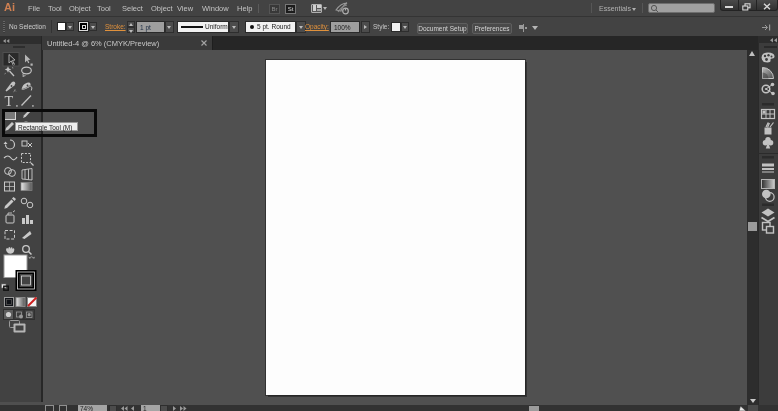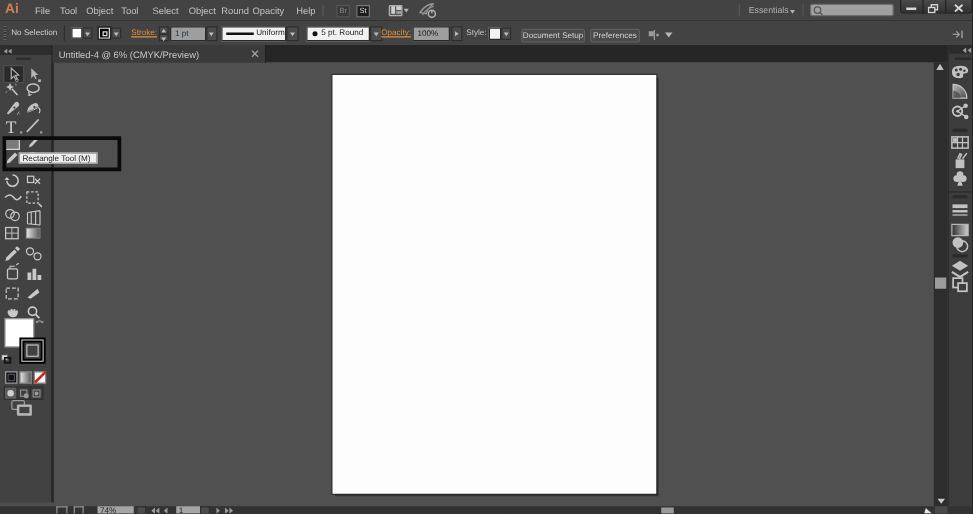--- a/index.html
+++ b/index.html
@@ -46,22 +46,22 @@
   <div class="abs" style="left:0;top:405px;width:778px;height:6px;background:#323232;"></div>
   <div class="abs" style="left:529px;top:405.5px;width:10px;height:5.5px;background:#9b9b9b;"></div>
 
   <div class="abs" style="left:4px;top:2px;color:#cf8052;font-size:11px;font-weight:bold;line-height:1;">Ai</div>
   <div class="abs txt" style="left:28px;top:5px;">File</div>
   <div class="abs txt" style="left:48px;top:5px;">Tool</div>
   <div class="abs txt" style="left:69px;top:5px;">Object</div>
   <div class="abs txt" style="left:97px;top:5px;">Tool</div>
   <div class="abs txt" style="left:122px;top:5px;">Select</div>
   <div class="abs txt" style="left:151px;top:5px;">Object</div>
-  <div class="abs txt" style="left:177px;top:5px;">Round</div>
-  <div class="abs txt" style="left:202px;top:5px;">Opacity</div>
+  <div class="abs txt" style="left:177px;top:5px;">View</div>
+  <div class="abs txt" style="left:202px;top:5px;">Window</div>
   <div class="abs txt" style="left:237px;top:5px;">Help</div>
   <div class="abs" style="left:258px;top:4px;width:1px;height:9px;background:#5a5a5a;"></div>
 
   <div class="abs" style="left:269px;top:4px;width:11px;height:10px;background:#383838;border:1px solid #555;color:#8a8a8a;font-size:6px;text-align:center;line-height:8px;">Br</div>
   <div class="abs" style="left:285px;top:4px;width:11px;height:10px;background:#1c1c1c;border:1px solid #777;color:#ddd;font-size:6px;text-align:center;line-height:8px;">St</div>
 
   <div class="abs" style="left:311px;top:3.5px;width:11px;height:9px;background:#585858;border:1px solid #b0b0b0;border-radius:1px;"></div>
   <div class="abs" style="left:312.5px;top:5px;width:3.5px;height:6px;background:#cfcfcf;"></div>
   <div class="abs" style="left:317px;top:5px;width:3.5px;height:2.5px;background:#cfcfcf;"></div>
   <div class="abs" style="left:317px;top:8.5px;width:3.5px;height:2.5px;background:#a5a5a5;"></div>

